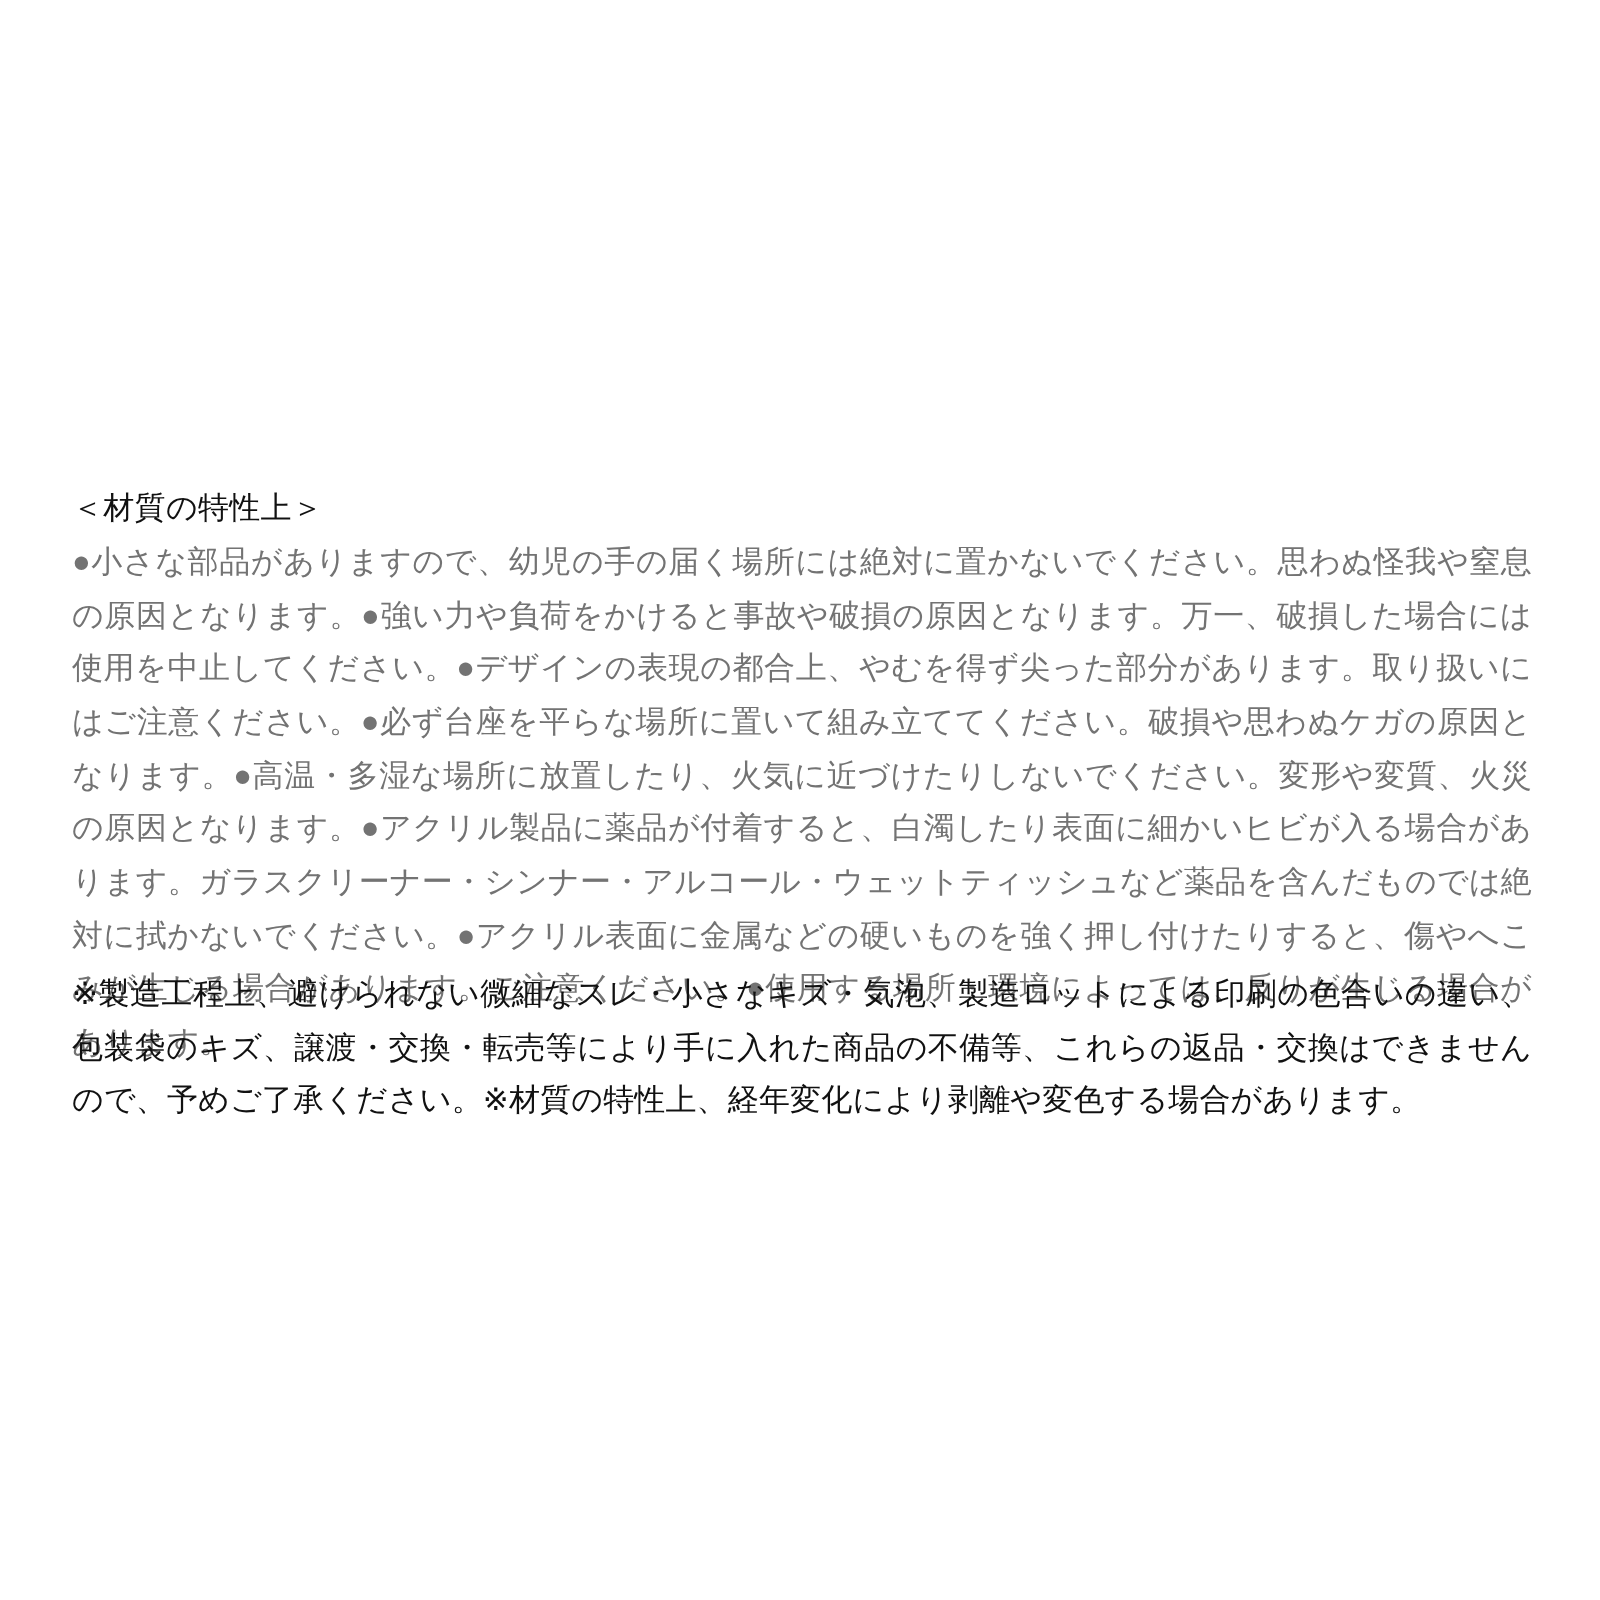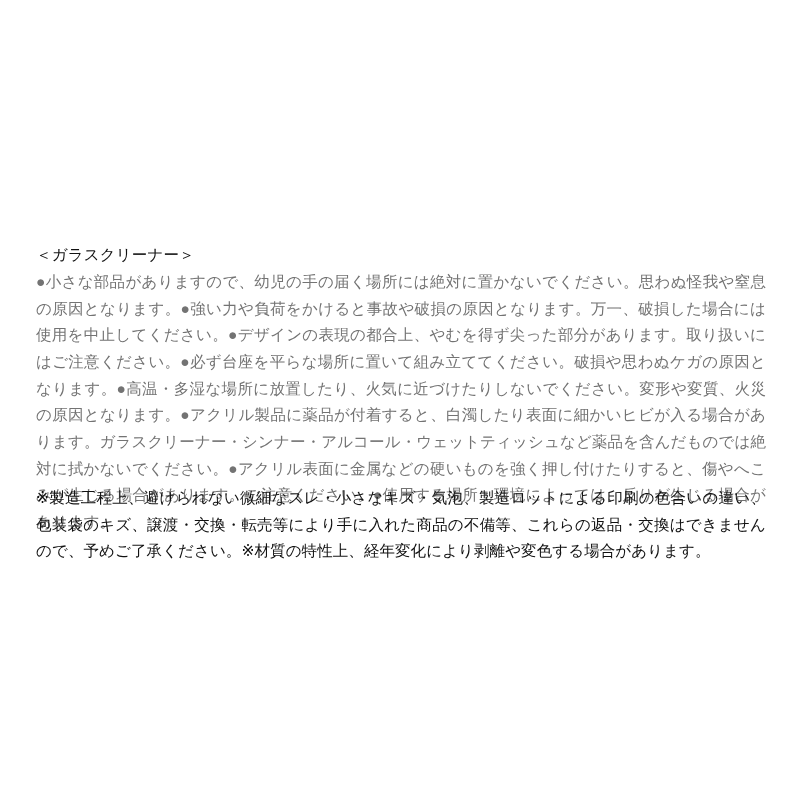--- a/index.html
+++ b/index.html
@@ -56,19 +56,19 @@
     margin: 0;
     color: #111111;
   }
 </style>
 </head>
 <body>
 
 <div class="page">
 
   <div class="notice-block">
-    <p class="notice-heading">＜ガラスクリーナー＞</p>
+    <p class="notice-heading">＜材質の特性上＞</p>
     <p class="notice-body">●小さな部品がありますので、幼児の手の届く場所には絶対に置かないでください。思わぬ怪我や窒息の原因となります。●強い力や負荷をかけると事故や破損の原因となります。万一、破損した場合には使用を中止してください。●デザインの表現の都合上、やむを得ず尖った部分があります。取り扱いにはご注意ください。●必ず台座を平らな場所に置いて組み立ててください。破損や思わぬケガの原因となります。●高温・多湿な場所に放置したり、火気に近づけたりしないでください。変形や変質、火災の原因となります。●アクリル製品に薬品が付着すると、白濁したり表面に細かいヒビが入る場合があります。ガラスクリーナー・シンナー・アルコール・ウェットティッシュなど薬品を含んだものでは絶対に拭かないでください。●アクリル表面に金属などの硬いものを強く押し付けたりすると、傷やへこみが生じる場合があります。ご注意ください。●使用する場所・環境によっては、反りが生じる場合があります。</p>
   </div>
 
   <p class="notice-footnote">※製造工程上、避けられない微細なスレ・小さなキズ・気泡、製造ロットによる印刷の色合いの違い、包装袋のキズ、譲渡・交換・転売等により手に入れた商品の不備等、これらの返品・交換はできませんので、予めご了承ください。※材質の特性上、経年変化により剥離や変色する場合があります。</p>
 
 </div>
 
 </body></html>

